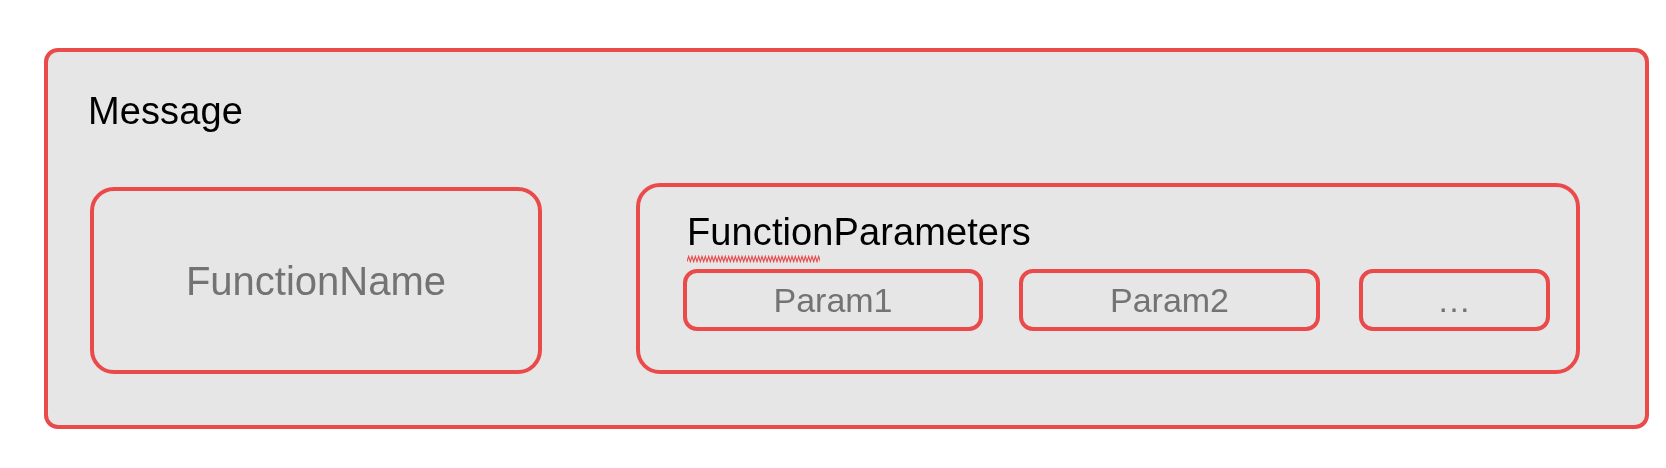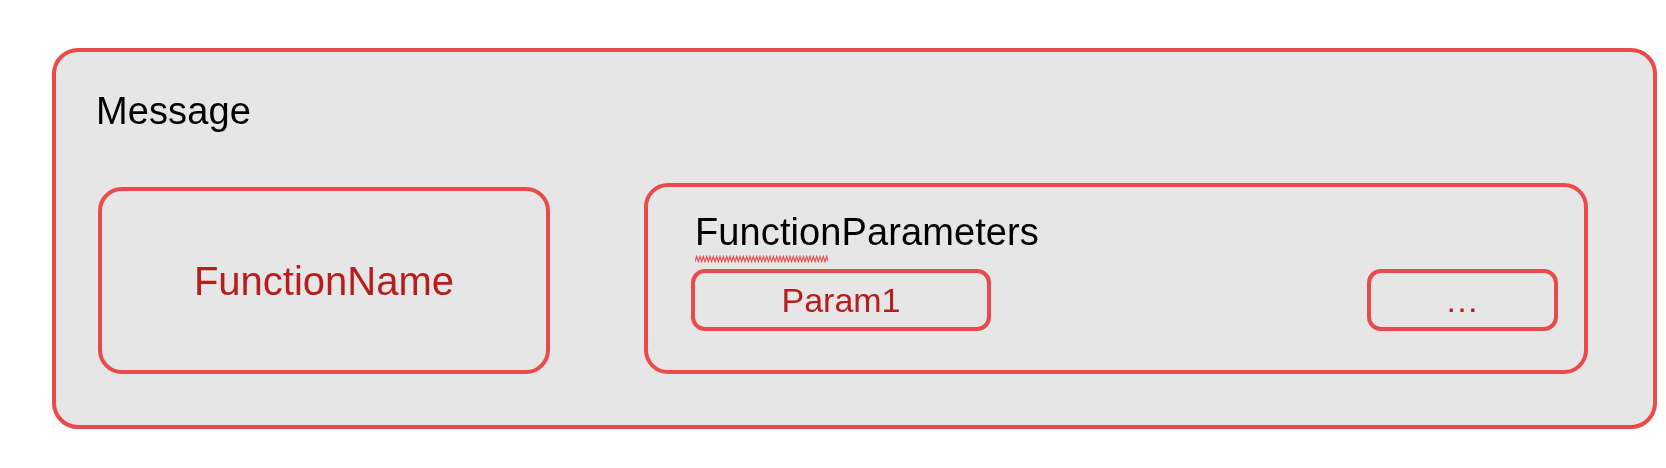--- a/index.html
+++ b/index.html
@@ -24,25 +24,25 @@
   
   .box {
     position: absolute;
     box-sizing: border-box;
     background: #e6e6e6;
     border: 4px solid #ea4a4a;
   }
 
   
   .box--message {
-    left: 52px;
+    left: 44px;
     top: 48px;
     width: 1605px;
     height: 381px;
-    border-radius: 26px;
+    border-radius: 14px;
   }
 
   
   .box--function-name {
     left: 42px;          
     top: 135px;
     width: 452px;
     height: 187px;
     border-radius: 24px;
   }
@@ -101,21 +101,21 @@
 
   .label-center {
     position: absolute;
     left: 0;
     right: 0;
     top: 0;
     bottom: 0;
     display: flex;
     align-items: center;
     justify-content: center;
-    color: #b91c1c;
+    color: #737373;
     font-size: 40px;
     line-height: 1;
     white-space: nowrap;
   }
   .label-center--param {
     font-size: 34px;
   }
   .label-center--ellipsis {
     font-size: 34px;
     letter-spacing: 1px;
@@ -151,20 +151,23 @@
                      L81.25 1 L82.5 5 L83.75 1 L85 5 L86.25 1 L87.5 5 L88.75 1 L90 5
                      L91.25 1 L92.5 5 L93.75 1 L95 5 L96.25 1 L97.5 5 L98.75 1 L100 5" fill="none" stroke="#ea4a4a" stroke-width="1.1" vector-effect="non-scaling-stroke"></path>
           </svg>
         </span>
       </span>
 
       <div class="box box--param box--param-0">
         <span class="label-center label-center--param">Param1</span>
       </div>
 
+      <div class="box box--param box--param-1">
+        <span class="label-center label-center--param">Param2</span>
+      </div>
 
       <div class="box box--param box--param-2">
         <span class="label-center label-center--ellipsis">…</span>
       </div>
 
     </div>
   </div>
 </div>
 
 </body></html>

